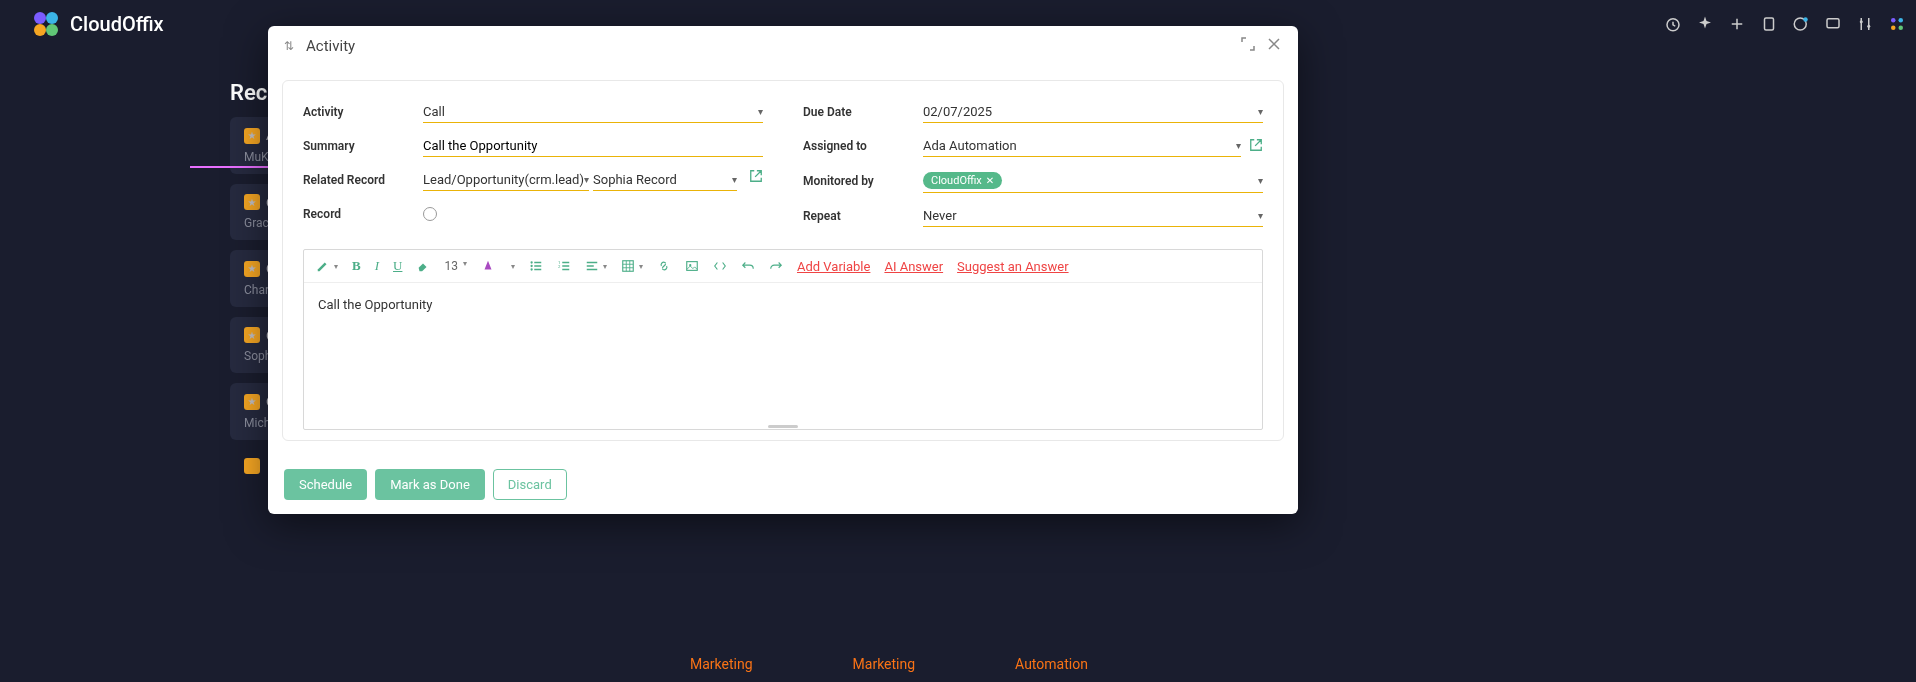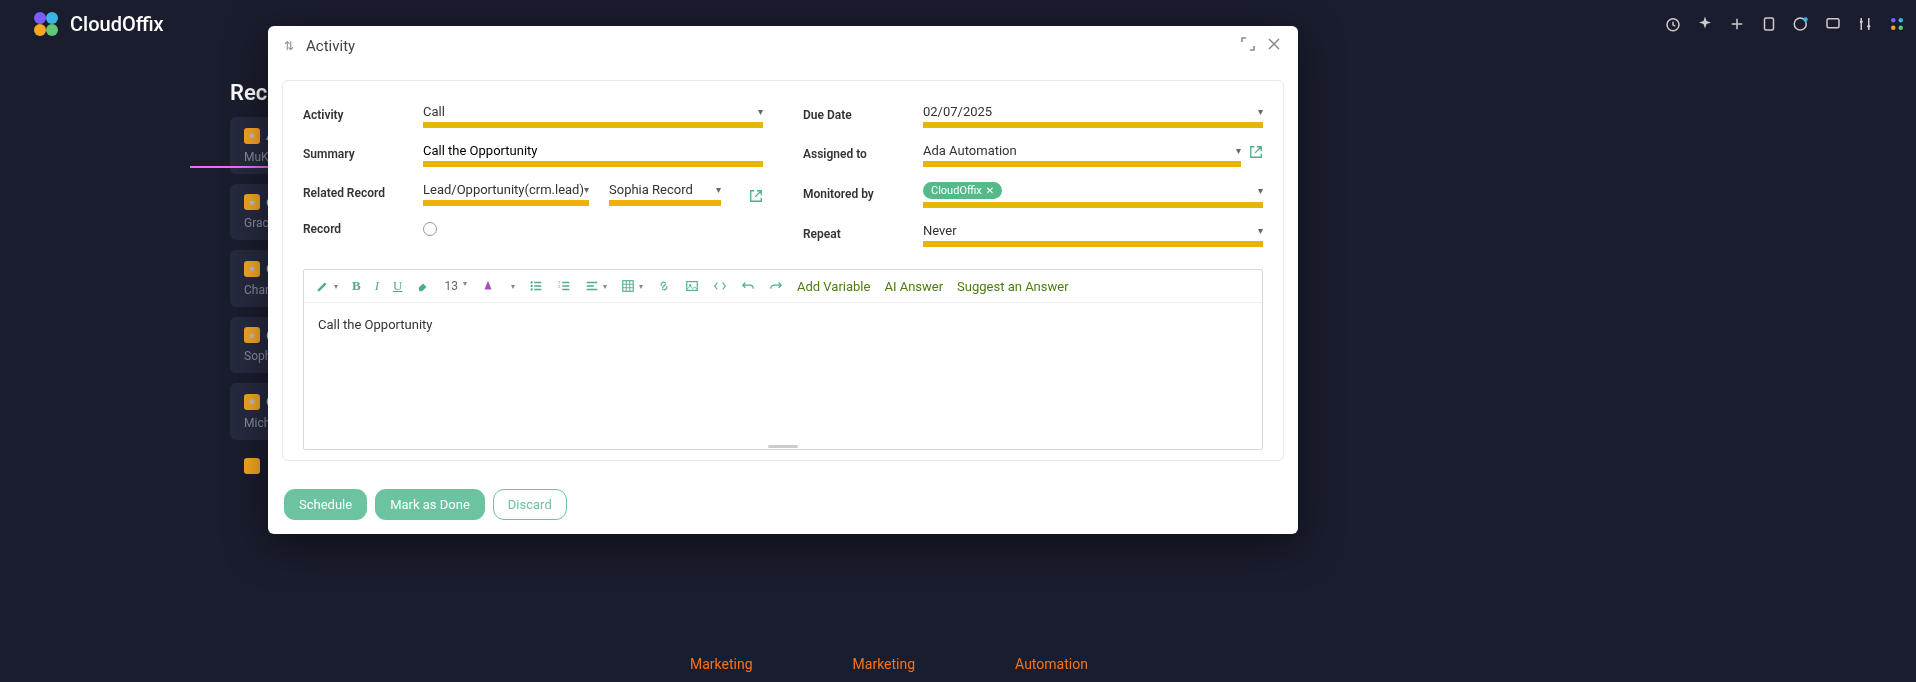--- a/index.html
+++ b/index.html
@@ -37,49 +37,49 @@
   .modal-header .title { font-size: 15px; color: #444; flex: 1; }
   .modal-header .winbtn { color: #888; font-size: 16px; margin-left: 10px; cursor: pointer; }
   .modal-header svg { width:16px; height:16px; fill:#888; }
 
   .modal-body { padding: 14px; }
   .form-card { border: 1px solid #e8e8e8; border-radius: 6px; padding: 20px 20px 10px 20px; }
   .form-grid { display: flex; gap: 40px; }
   .form-col { flex: 1; }
   .form-row { display: flex; align-items: center; margin-bottom: 12px; font-size: 13px; }
   .form-row .lbl { width: 120px; color: #333; font-weight: 600; font-size: 12px; }
-  .form-row .field { flex: 1; position: relative; border-bottom: 6px solid #eab308; padding: 3px 0; display:flex; align-items:center; min-height:22px;}
+  .form-row .field { flex: 1; position: relative; border-bottom: 1px solid #eab308; padding: 3px 0; display:flex; align-items:center; min-height:22px;}
   .form-row .field.noborder { border-bottom: none; }
   .form-row .field .caret { margin-left: auto; color: #666; font-size: 10px; }
   .form-row .field input[type=text] { border: none; outline: none; width: 100%; font-size: 13px; padding: 0; }
   .form-row .chip { background: #55b98a; color: #fff; font-size: 11px; padding: 2px 8px; border-radius: 10px; display: inline-flex; align-items: center; gap: 4px; }
   .form-row .chip .x { font-size: 10px; cursor:pointer;}
   .ext-icon { color: #4cae88; margin-left: 8px; cursor:pointer; }
   .ext-icon svg { width:14px; height:14px; fill:#4cae88; }
   .radio-empty { width:14px;height:14px;border:1px solid #999;border-radius:50%;display:inline-block;}
 
-  .related-pair { display:flex; gap:20px; flex:1; align-items:flex-end; }
+  .related-pair { display:flex; gap:4px; flex:1; align-items:flex-start; }
   .related-pair .field { flex:1; }
 
   .editor { border: 1px solid #d8d8d8; margin-top: 10px; border-radius: 2px;}
   .toolbar { display: flex; align-items: center; gap: 14px; padding: 8px 12px; border-bottom: 1px solid #eee; font-size: 13px; color: #4cae88; flex-wrap: wrap;}
   .toolbar .tbtn { cursor: pointer; display:flex; align-items:center; gap:2px;}
   .toolbar .tbtn svg { width:14px;height:14px; fill:#4cae88; }
   .toolbar .tbtn.purple svg { fill: #a94ac1; }
   .toolbar .tbtn.bold { font-weight:bold; font-family: serif;}
   .toolbar .tbtn.italic { font-style:italic; font-family: serif;}
   .toolbar .tbtn.uline { text-decoration: underline; font-family: serif;}
-  .toolbar .tbtn.txt { font-size:13px; color:#4d7c0f; }
+  .toolbar .tbtn.txt { font-size:13px; color:#ef4444;text-decoration:underline; }
   .toolbar .small-caret { font-size:8px; color:#888; margin-left:2px;}
   .editor-body { min-height: 140px; padding: 14px; font-size: 13px; color: #333; }
   .editor-resize { height: 6px; display:flex; justify-content:center; align-items:center;}
   .editor-resize .grip { width:30px; height:3px; background: #ccc; border-radius:2px;}
 
   .modal-footer { display:flex; gap:8px; padding: 14px 16px; }
-  .btn { padding: 7px 14px; font-size: 13px; border-radius: 11px; cursor: pointer; border: 1px solid transparent; }
+  .btn { padding: 7px 14px; font-size: 13px; border-radius: 4px; cursor: pointer; border: 1px solid transparent; }
   .btn.primary { background: #6bc3a0; color: #fff; }
   .btn.outline { background: #fff; color: #6bc3a0; border-color: #6bc3a0; }
 
   .fontsize-lbl { color:#666; font-size:12px; display:flex; gap:3px;}
 </style>
 </head>
 <body>
 
 <div class="topbar">
   <span class="topbar-close">

